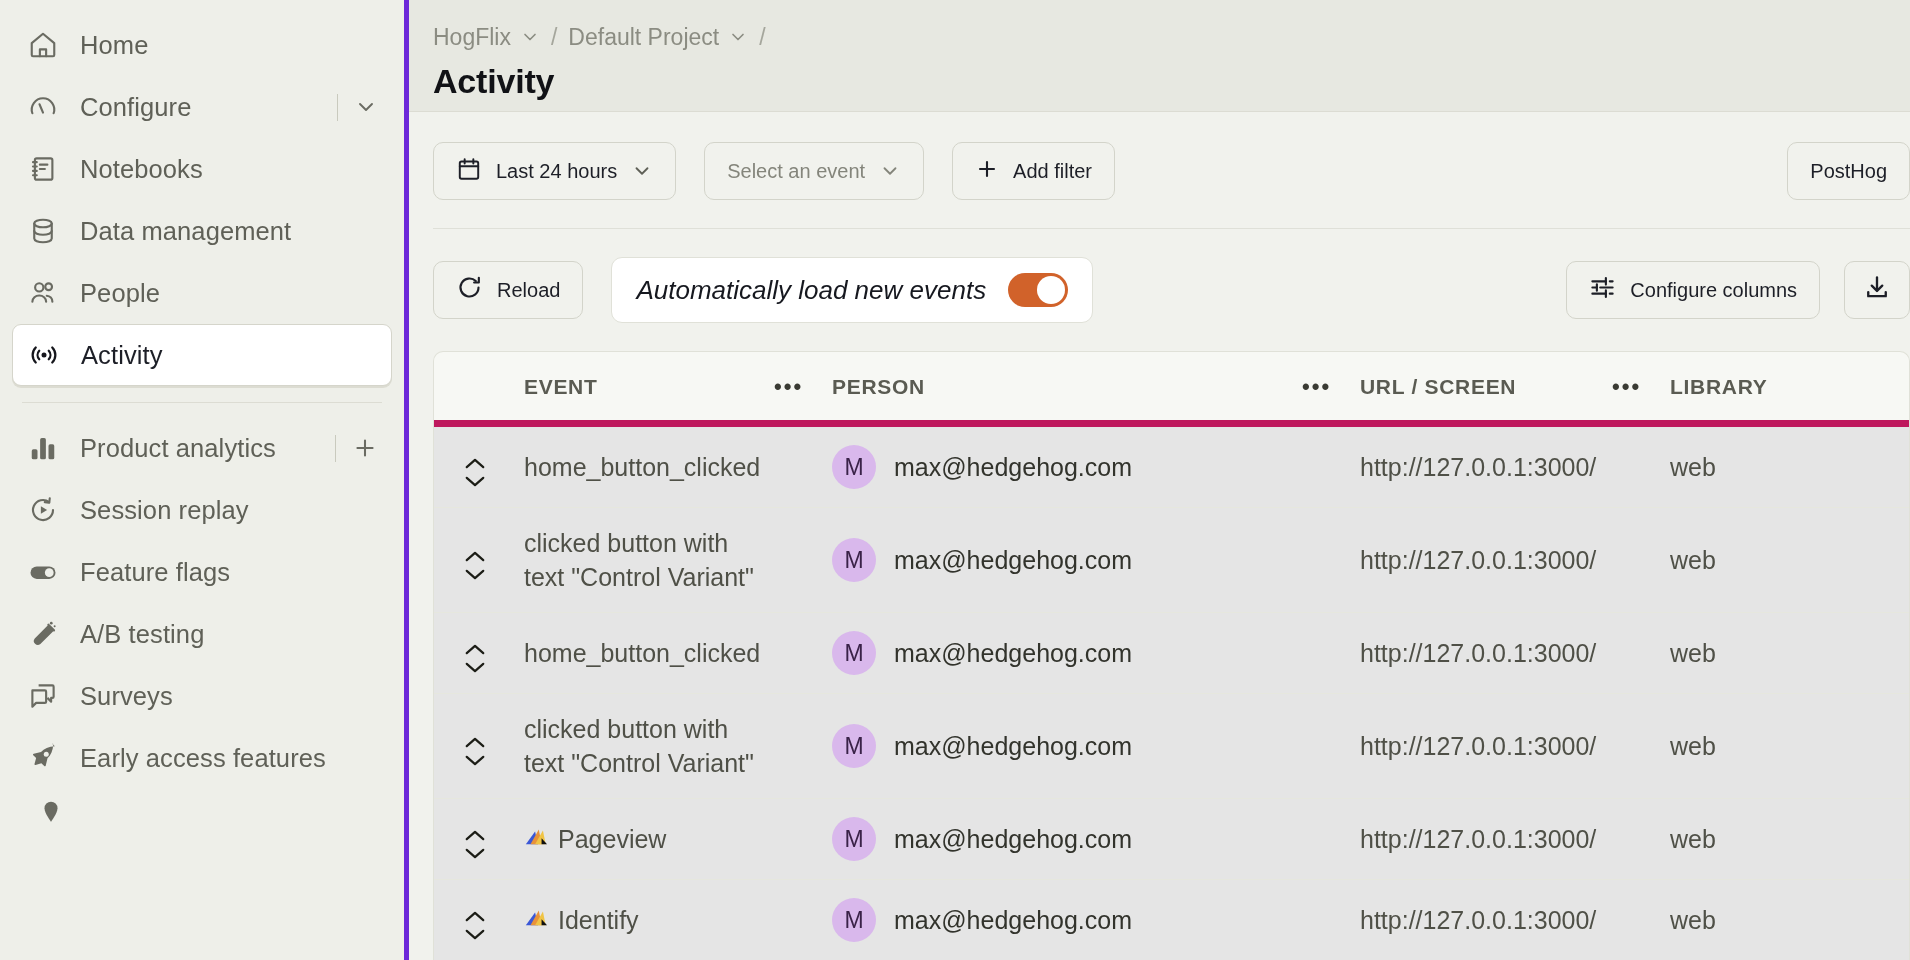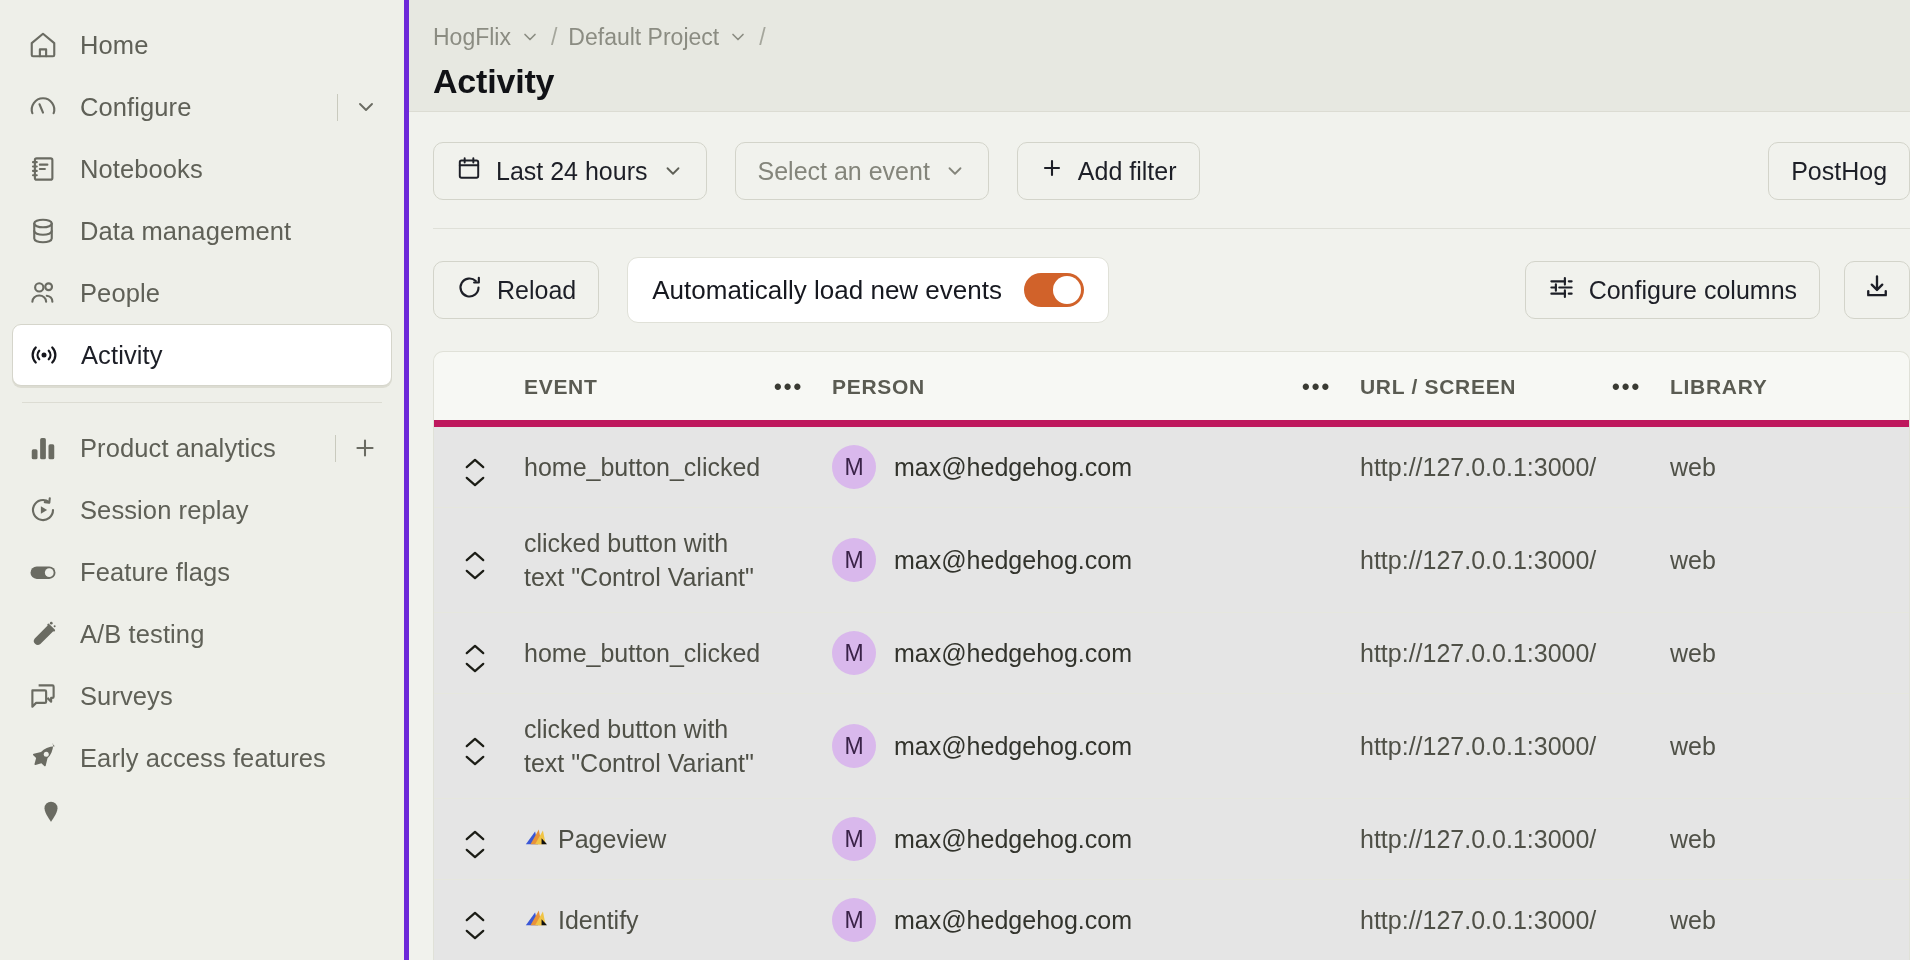--- a/index.html
+++ b/index.html
@@ -73,37 +73,38 @@
 
   .content { flex: 1 1 auto; padding: 0 0 0 24px; min-height: 0; }
 
   .filter-row { display: flex; align-items: center; gap: 28px; padding: 30px 0 28px 0; }
   .btn {
     display: inline-flex; align-items: center; gap: 14px;
     height: 58px; padding: 0 22px;
     border: 1px solid #d3d4ca;
     border-radius: 10px;
     background: transparent;
-    font-size: 25px; color: #1d1f27;
+    font-size: 20px; color: #1d1f27;
     cursor: pointer; white-space: nowrap;
     font-family: "Liberation Sans", sans-serif;
   }
   .btn.placeholder-text { color: #84857b; }
   .btn .chev-s { color: #5f6057; display: flex; }
   .filter-divider { height: 1px; background: #dfe0d8; margin-right: 0; }
 
   .actions-row { display: flex; align-items: center; gap: 28px; padding: 28px 0 28px 0; }
   .toggle-card {
     display: inline-flex; align-items: center; gap: 22px;
     height: 66px; padding: 0 24px;
     background: #ffffff;
     border: 1px solid #e0e1d8;
     border-radius: 11px;
     font-size: 26px; color: #16181f;
     cursor: pointer;
+    font-style: italic;
   }
   .switch {
     width: 60px; height: 34px; border-radius: 17px;
     background: #d1622a; position: relative; flex: 0 0 60px;
   }
   .switch .knob {
     position: absolute; top: 3px; right: 3px;
     width: 28px; height: 28px; border-radius: 50%;
     background: #ffffff;
   }

